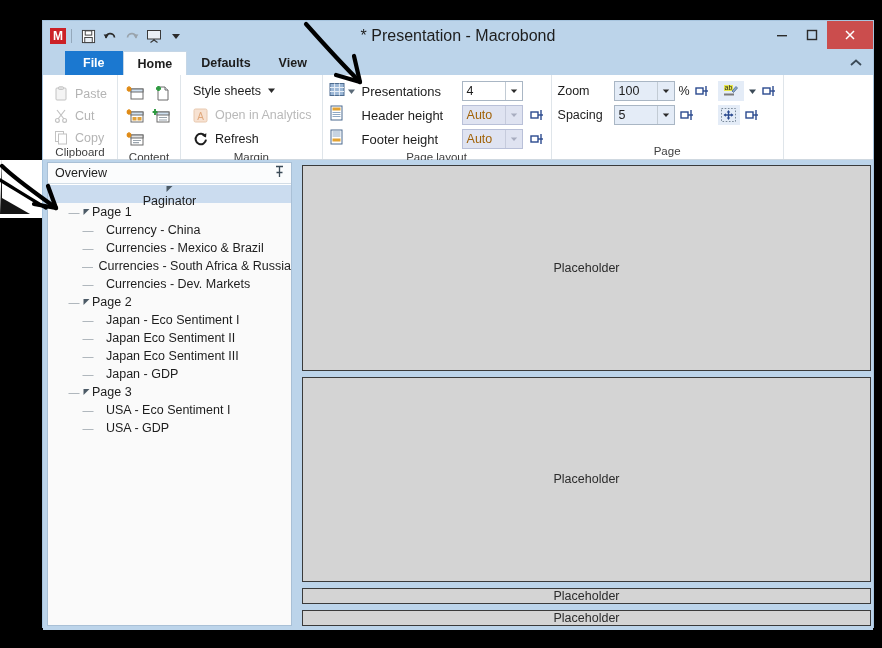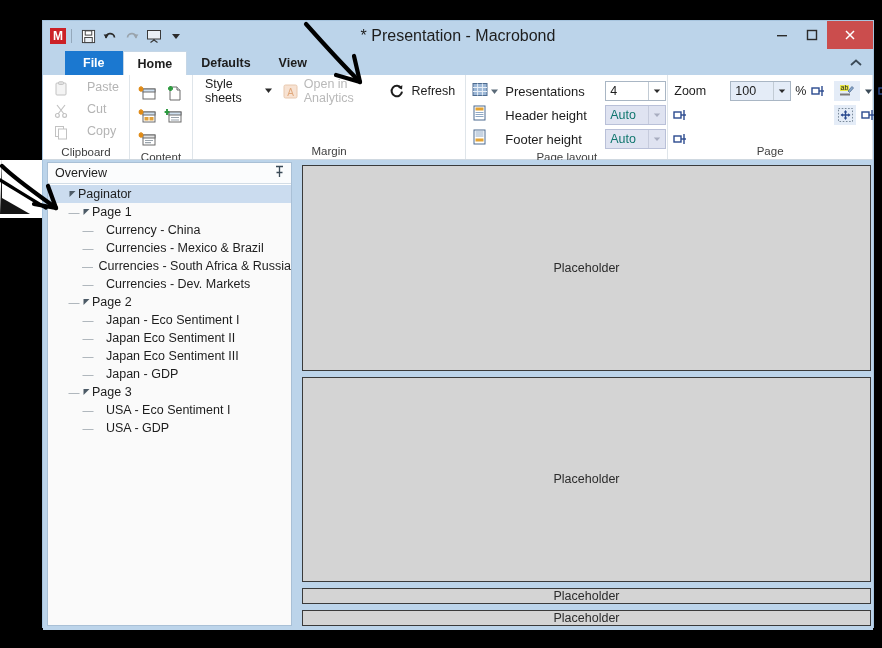--- a/index.html
+++ b/index.html
@@ -87,34 +87,34 @@
   }
   .group-body { display:flex; flex: 1; align-items: flex-start; padding-top: 2px;}
   .group-label {
     text-align: center; font-size: 11.5px; color: #3f3f3f;
     height: 15px; line-height: 15px;
   }
 
   
   .cb-col { display:flex; flex-direction: column; gap: 1px; }
   .cb-item {
-    display:flex; align-items:flex-start; gap: 18px;
+    display:flex; align-items:flex-end; gap: 6px;
     font-size: 12.5px; color: #b4b4b4; height: 21px; padding: 0 4px;
   }
   .cb-item .ic { width:16px; height:16px; display:flex; align-items:center; justify-content:center; }
 
   
   .content-grid {
     display: grid; grid-template-columns: 24px 24px; grid-auto-rows: 23px;
     gap: 0px 2px; padding-top: 1px;
   }
   .icobtn { width: 24px; height: 23px; display:flex; align-items:center; justify-content:center; }
 
   
-  .opt-col { display:flex; flex-direction:row; gap:2px; padding-left: 2px;}
+  .opt-col { display:flex; flex-direction:column; gap:2px; padding-left: 2px;}
   .opt-item {
     display:flex; align-items:center; gap:6px; height: 22px;
     font-size: 12.5px; color: #1d1d1d; padding: 0 4px;
   }
   .opt-item.disabled { color: #b9b9b9; }
 
   
   .pl-wrap { display:flex; gap: 3px; }
   .pl-iconcol { display:flex; flex-direction:column; gap:2px; width:30px; align-items:flex-start;}
   .pl-rows { display:flex; flex-direction:column; gap:2px; }
@@ -125,21 +125,21 @@
     box-sizing: border-box;
   }
   .spin .val {
     width: 34px; padding: 0 4px; font-size: 12.5px; line-height: 18px; color:#1d1d1d;
   }
   .spin .arrow {
     width: 16px; border-left: 1px solid #c2cbd4;
     display:flex; align-items:center; justify-content:center; background:#fff;
   }
   .spin.disabled { background:#dfe3f1; border-color:#b9c0d8; }
-  .spin.disabled .val { color:#0f766e; }
+  .spin.disabled .val { color:#a16207; }
   .spin.disabled .arrow { background:#dfe3f1; border-left-color:#c6cbdc; }
   .pin-ico { width:16px; height:16px; display:flex;align-items:center;justify-content:center;}
 
   
   .pg-wrap { display:flex; gap: 4px; }
   .pg-rows { display:flex; flex-direction:column; gap:2px;}
   .pg-row { display:flex; align-items:center; height: 22px; gap: 4px;}
   .pg-row .lbl { font-size:12.5px; color:#1d1d1d; width: 52px;}
   .pct { font-size: 12.5px; color:#1d1d1d; }
   .pg-extra { display:flex; flex-direction:column; gap:2px; padding-left:4px;}
@@ -176,21 +176,21 @@
     flex: 1; background: #fafafa; overflow: hidden; position: relative;
     border-top: 1px solid #ffffff;
   }
   .node { height: 18px; display:flex; align-items:center; font-size:12.5px; color:#1d1d1d; white-space: nowrap;}
   .node.selected { background:#cbdcef; }
   .tri {
     width: 12px; display:flex; align-items:center; justify-content:center;
     font-size: 8px; color:#4c5a66;
   }
   .elbow { width: 12px; color:#9aa3ab; font-size: 11px; text-align:center; }
-  .lvl1 { padding-left: 18px; }
+  .lvl1 { padding-left: 0; flex-direction: column; }
   .lvl2 { padding-left: 20px; }
   .lvl3 { padding-left: 34px; }
 
   
   .canvas {
     flex: 1; display: grid;
     grid-template-columns: 1fr; grid-template-rows: 1fr 1fr;
     gap: 6px;
     padding: 3px 0 0 2px;
   }
@@ -509,20 +509,38 @@
                 </span>
                 <span class="pct">%</span>
                 <span class="pin-ico">
                   <svg width="14" height="12" viewBox="0 0 14 12">
                       <rect x="1" y="3" width="7" height="6" fill="none" stroke="#2b4a8f" stroke-width="1.4"></rect>
                       <path d="M8 6 H13" stroke="#2b4a8f" stroke-width="1.4"></path>
                       <path d="M11 1 V11" stroke="#2b4a8f" stroke-width="1.4"></path>
                     </svg>
                 </span>
               </div>
+              <div class="pg-row">
+                <span class="lbl">Spacing</span>
+                <span class="spin" style="background:#e4ecf7;">
+                  <span class="val">5</span>
+                  <span class="arrow" style="background:#e4ecf7;">
+                    <svg width="8" height="8" viewBox="0 0 8 8">
+                        <path d="M0.8 2.4 L7.2 2.4 L4 6 Z" fill="#2b2b2b"></path>
+                      </svg>
+                  </span>
+                </span>
+                <span class="pin-ico">
+                  <svg width="14" height="12" viewBox="0 0 14 12">
+                      <rect x="1" y="3" width="7" height="6" fill="none" stroke="#2b4a8f" stroke-width="1.4"></rect>
+                      <path d="M8 6 H13" stroke="#2b4a8f" stroke-width="1.4"></path>
+                      <path d="M11 1 V11" stroke="#2b4a8f" stroke-width="1.4"></path>
+                    </svg>
+                </span>
+              </div>
             </div>
 
             <div class="pg-extra">
               <div class="pg-extra-row">
                 <span class="hl-btn">
                   <svg width="18" height="17" viewBox="0 0 18 17">
                       <rect x="2" y="2" width="9" height="6" fill="#e8e84a"></rect>
                       <text x="6.5" y="7.4" font-size="7" text-anchor="middle" fill="#1d1d1d" font-family="Liberation Sans, sans-serif">ab</text>
                       <path d="M10 8 L14 3.5 L15.5 5 L11.5 9.5 Z" fill="#8aa8cc" stroke="#4d6b8f" stroke-width="0.8"></path>
                       <rect x="2" y="10.5" width="10" height="2" fill="#7a7a7a"></rect>

